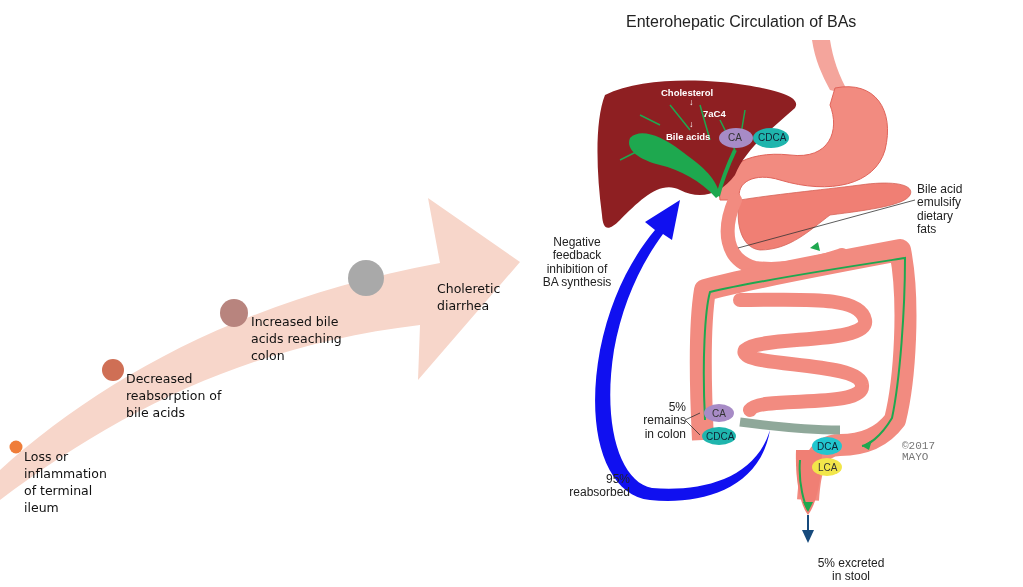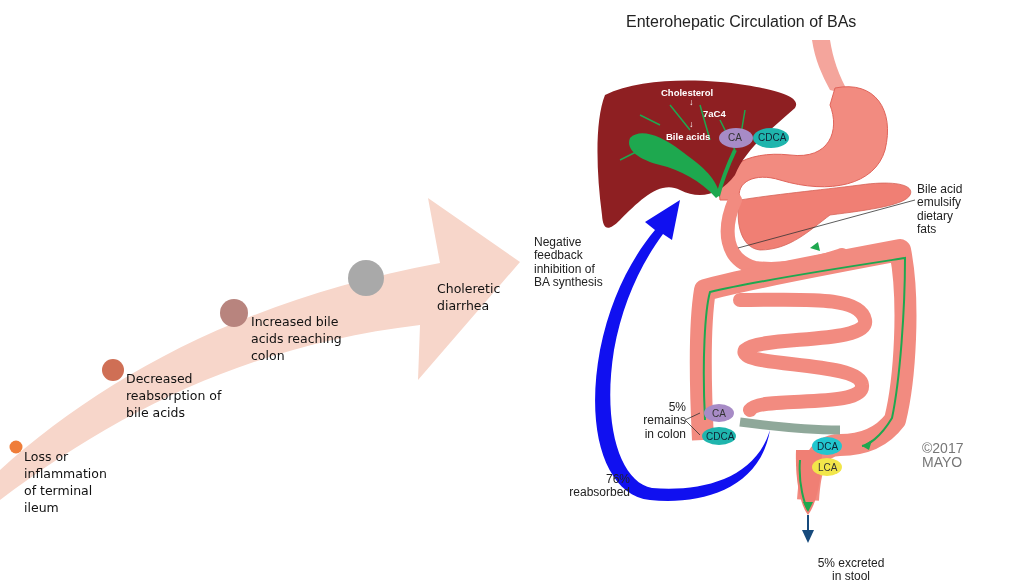--- a/index.html
+++ b/index.html
@@ -96,44 +96,44 @@
 <div class="lbl tag" style="left:728px;top:132px;color:#333;">CA</div>
 <div class="lbl tag" style="left:758px;top:132px;color:#123;">CDCA</div>
 
 <div class="lbl fig" style="left:917px;top:183px;">
   <div>Bile acid</div>
   <div>emulsify</div>
   <div>dietary</div>
   <div>fats</div>
 </div>
 
-<div class="lbl fig" style="left:534px;top:236px;width:86px;text-align:left;">
+<div class="lbl fig" style="left:534px;top:236px;width:86px;text-align:center;">
   <div>Negative</div>
   <div>feedback</div>
   <div>inhibition of</div>
   <div>BA synthesis</div>
 </div>
 
 <div class="lbl fig" style="left:630px;top:401px;width:56px;text-align:right;">
   <div>5%</div>
   <div>remains</div>
   <div>in colon</div>
 </div>
 <div class="lbl tag" style="left:712px;top:408px;color:#333;">CA</div>
 <div class="lbl tag" style="left:706px;top:431px;color:#123;">CDCA</div>
 
 <div class="lbl fig" style="left:556px;top:473px;width:74px;text-align:right;">
-  <div>76%</div>
+  <div>95%</div>
   <div>reabsorbed</div>
 </div>
 
 <div class="lbl tag" style="left:817px;top:441px;color:#123;">DCA</div>
 <div class="lbl tag" style="left:818px;top:462px;color:#333;">LCA</div>
 
-<div class="lbl" style="left:902px;top:441px;font-family:Liberation Sans, sans-serif;font-size:14px;color:#777;line-height:1.0;margin-left:20px;">
+<div class="lbl" style="left:902px;top:441px;font-family:Liberation Mono, monospace;font-size:11px;color:#777;line-height:1.0;">
   <div>©2017</div>
   <div>MAYO</div>
 </div>
 
 <div class="lbl fig" style="left:806px;top:557px;width:90px;text-align:center;">
   <div>5% excreted</div>
   <div>in stool</div>
 </div>
 
 </body></html>

